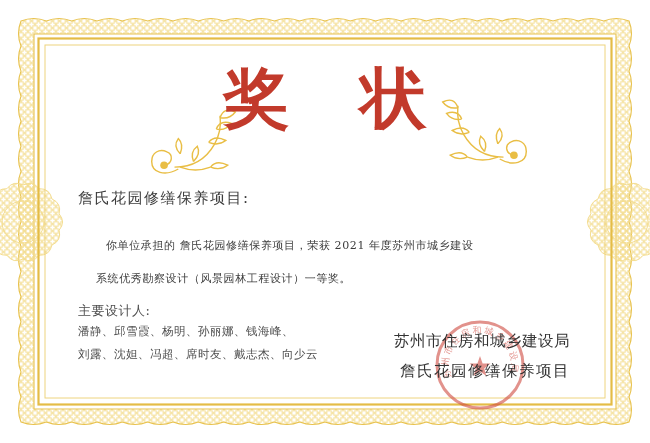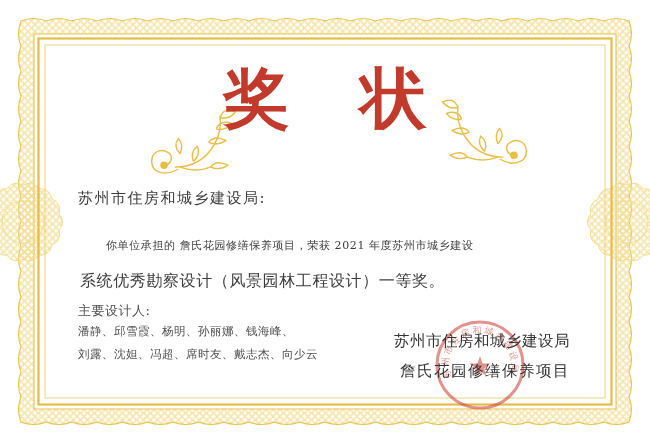--- a/index.html
+++ b/index.html
@@ -23,21 +23,21 @@
   .flor-fill{fill:#e9be45;stroke:none;}
   .title{
     left:0;top:62px;width:650px;text-align:center;z-index:3;
     font-size:66px;font-weight:bold;color:var(--red_title);
     letter-spacing:14px;word-spacing:20px;transform:translateX(7px);
     line-height:1.1;
   }
   .bodytext{z-index:3;color:var(--ink);white-space:nowrap;}
   .recipient{left:78px;top:189px;font-size:15px;letter-spacing:1.5px;}
   .line1{left:106px;top:238px;font-size:11px;letter-spacing:0.6px;}
-  .line2{left:80px;top:271px;font-size:16px;letter-spacing:0.6px;}
+  .line2{left:96px;top:271px;font-size:11px;letter-spacing:0.6px;}
   .designers-heading{left:78px;top:302px;font-size:13px;color:var(--ink_soft);font-weight:normal;letter-spacing:0.5px;}
   .names{color:var(--ink_soft);font-size:11.5px;letter-spacing:0.5px;}
   .names-1{left:78px;top:324px;}
   .names-2{left:78px;top:347px;}
   .issuer-block{right:80px;top:331px;z-index:3;text-align:right;color:#333333;}
   .issuer-name{font-size:15.5px;letter-spacing:0.5px;white-space:nowrap;}
   .issue-date{margin-top:9px;font-size:15.5px;letter-spacing:1.5px;white-space:nowrap;}
   #seal-svg{position:absolute;left:428px;top:313px;z-index:2;opacity:0.6;}
   .seal-ring{fill:none;stroke:var(--red_seal);stroke-width:3;}
   .seal-star{fill:var(--red_seal);}
@@ -90,21 +90,21 @@
     <circle class="seal-ring" cx="52" cy="52" r="43"></circle>
     <polygon class="seal-star" points="52,43 54.6,50.4 62.5,50.6 56.2,55.4 58.5,62.9 52,58.4 45.5,62.9 47.8,55.4 41.5,50.6 49.4,50.4"></polygon>
     <path id="seal-arc" d="M24 66 A31.5 31.5 0 1 1 80 66" fill="none" stroke="none"></path>
     <text class="seal-text">
       <textPath href="#seal-arc" startOffset="2">苏州市住房和城乡建设局</textPath>
     </text>
   </svg>
 
   <div class="abs title">奖 状</div>
 
-  <div class="abs bodytext recipient">苏州市住房和城乡建设局:</div>
+  <div class="abs bodytext recipient">詹氏花园修缮保养项目:</div>
 
   <div class="abs bodytext line1">你单位承担的 詹氏花园修缮保养项目，荣获 2021 年度苏州市城乡建设</div>
   <div class="abs bodytext line2">系统优秀勘察设计（风景园林工程设计）一等奖。</div>
 
   <div class="abs bodytext designers-heading">主要设计人:</div>
   <div class="abs bodytext names names-2">刘露、沈妲、冯超、席时友、戴志杰、向少云</div>
   <div class="abs bodytext names names-1">潘静、邱雪霞、杨明、孙丽娜、钱海峰、</div>
 
   <div class="abs issuer-block">
     <div class="issuer-name">苏州市住房和城乡建设局</div>

